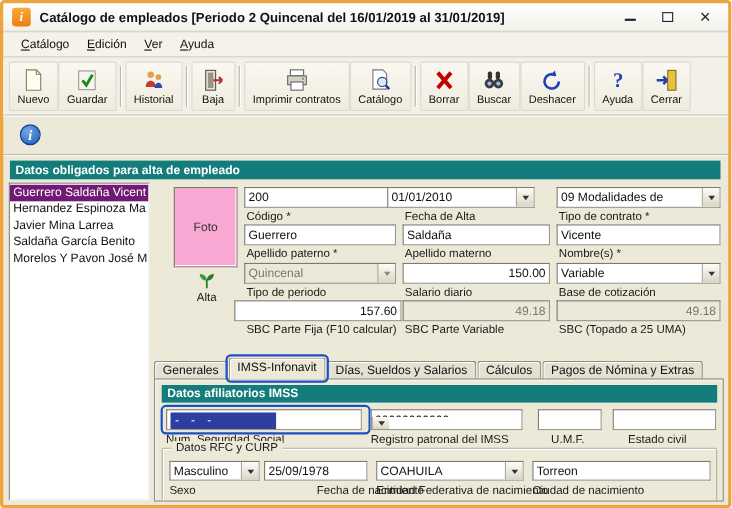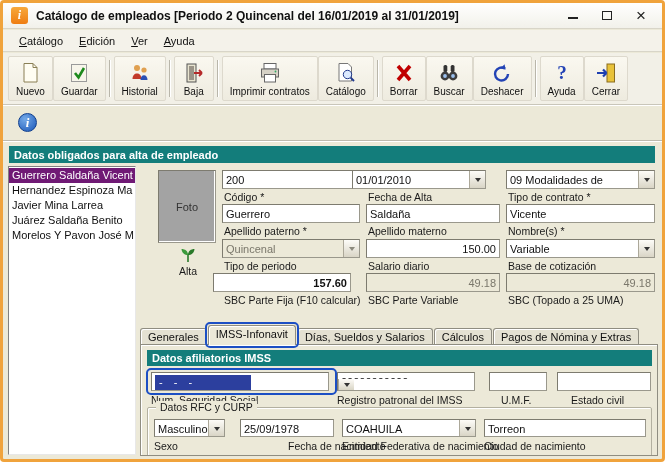--- a/index.html
+++ b/index.html
@@ -72,21 +72,21 @@
   .combo-text { flex:1; padding:1px 3px; overflow:hidden; white-space:nowrap; }
   .combo-btn { width:16px; flex:none; border-left:1px solid #aca899;
     background:linear-gradient(#fdfcf8,#d9d5c6); display:flex; align-items:center; justify-content:center; }
   .combo-btn::after { content:""; width:0; height:0; border:3.5px solid transparent;
     border-top:4.5px solid #333; margin-top:4px; }
   .combo.disabled .combo-btn::after { border-top-color:#8c8a7e; }
   .flabel { position:absolute; font-size:10.5px; color:#1a1a1a; white-space:nowrap; }
 
   
   .photo-box { position:absolute; left:155px; top:167px; width:58px; height:73px;
-    background:#a3a3a3; border:1px solid #9a988c; border-top-color:#7d7b6f;
+    background:#f9a8d4; border:1px solid #9a988c; border-top-color:#7d7b6f;
     border-left-color:#7d7b6f; box-shadow:inset -1px -1px 0 #fff; display:flex;
     align-items:center; justify-content:center; font-size:11px; color:#333; }
 
   
   .tabs { position:absolute; left:137px; top:322px; height:20px; display:flex;
     align-items:flex-end; font-size:11px; color:#101010; }
   .tab { height:17px; line-height:16px; padding:0 7px; background:#e4e1d2;
     border:1px solid #8f8d81; border-bottom:none; border-top-left-radius:3px;
     border-top-right-radius:3px; box-shadow:inset 1px 1px 0 #fff; margin-right:1px;
     white-space:nowrap; position:relative; }
@@ -236,21 +236,21 @@
     </div>
 
     <div class="teal abs" style="left:6px; top:143px; width:646px; height:17px;">
       <span>Datos obligados para alta de empleado</span>
     </div>
 
     <div class="listbox">
       <div class="list-item selected">Guerrero Saldaña Vicent</div>
       <div class="list-item">Hernandez Espinoza Ma</div>
       <div class="list-item">Javier Mina Larrea</div>
-      <div class="list-item">Juárez Saldaña Benito</div>
+      <div class="list-item">Saldaña García Benito</div>
       <div class="list-item">Morelos Y Pavon José M</div>
     </div>
 
     <div class="photo-box">
       <span>Foto</span>
     </div>
     <svg class="abs" style="left:176px; top:243px;" width="18" height="18" viewBox="0 0 18 18">
       <path d="M9 16V8" stroke="#2a7a2a" stroke-width="1.6" fill="none"></path>
       <path d="M9 9C9 5 6 3 2.5 3 3 7 5.5 9 9 9z" fill="#3c9a3c"></path>
       <path d="M9 9c0-4 3-6 6.5-6C15 7 12.5 9 9 9z" fill="#2a7a2a"></path>
@@ -293,21 +293,21 @@
       <span>150.00</span>
     </div>
     <div class="input combo abs" style="left:503px; top:236px; width:149px;">
       <span class="combo-text">Variable</span>
       <span class="combo-btn"></span>
     </div>
     <div class="flabel" style="left:221px; top:257px;">Tipo de periodo</div>
     <div class="flabel" style="left:365px; top:257px;">Salario diario</div>
     <div class="flabel" style="left:505px; top:257px;">Base de cotización</div>
 
-    <div class="input num abs" style="left:210px; top:270px; width:138px;font-weight:bold;">
+    <div class="input num abs" style="left:210px; top:270px; width:152px;">
       <span>157.60</span>
     </div>
     <div class="input num disabled abs" style="left:363px; top:270px; width:134px;">
       <span>49.18</span>
     </div>
     <div class="input num disabled abs" style="left:503px; top:270px; width:149px;">
       <span>49.18</span>
     </div>
     <div class="flabel" style="left:221px; top:291px;">SBC Parte Fija (F10 calcular)</div>
     <div class="flabel" style="left:365px; top:291px;">SBC Parte Variable</div>
@@ -344,21 +344,21 @@
         <span></span>
       </div>
       <div class="flabel" style="left:10px; top:49px;">Num. Seguridad Social</div>
       <div class="flabel" style="left:196px; top:49px;">Registro patronal del IMSS</div>
       <div class="flabel" style="left:360px; top:49px;">U.M.F.</div>
       <div class="flabel" style="left:430px; top:49px;">Estado civil</div>
 
       <div class="groupbox">
         <span class="groupbox-legend">Datos RFC y CURP</span>
 
-        <div class="input combo abs" style="left:6px; top:11px; width:71px; height:18px;">
+        <div class="input combo abs" style="left:6px; top:11px; width:82px; height:18px;">
           <span class="combo-text">Masculino</span>
           <span class="combo-btn"></span>
         </div>
         <div class="input abs" style="left:92px; top:11px; width:94px; height:18px;">
           <span>25/09/1978</span>
         </div>
         <div class="input combo abs" style="left:194px; top:11px; width:134px; height:18px;">
           <span class="combo-text">COAHUILA</span>
           <span class="combo-btn"></span>
         </div>

